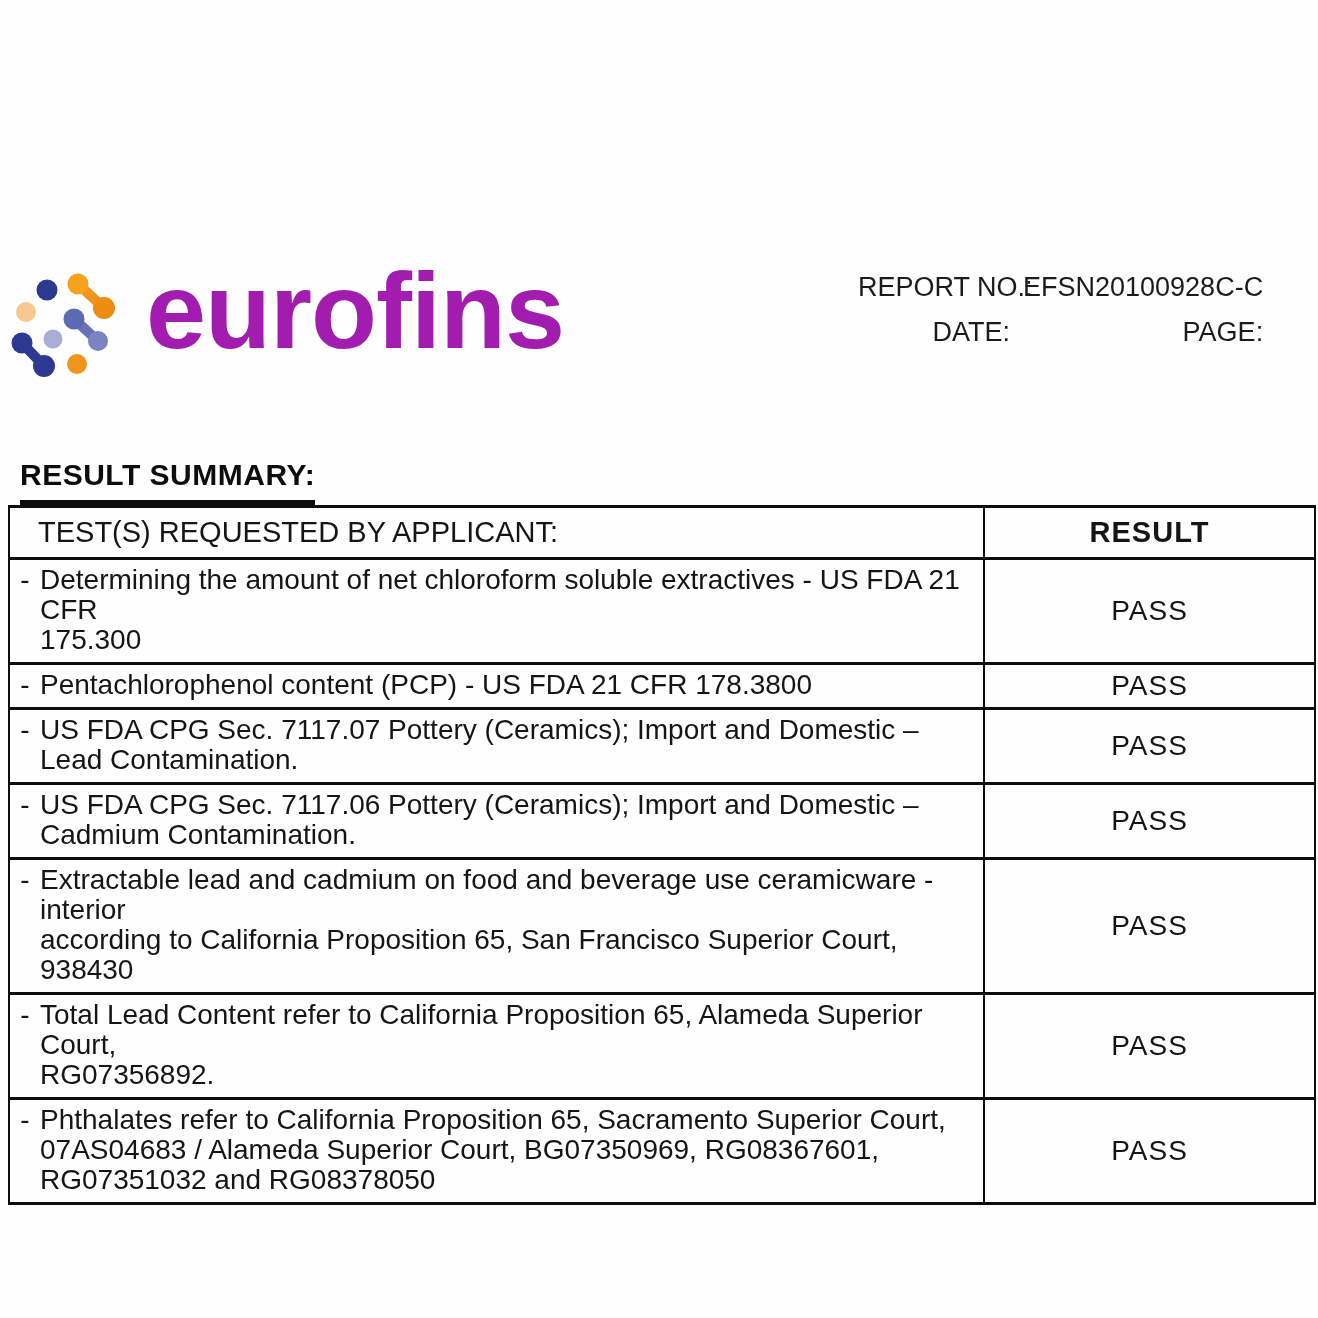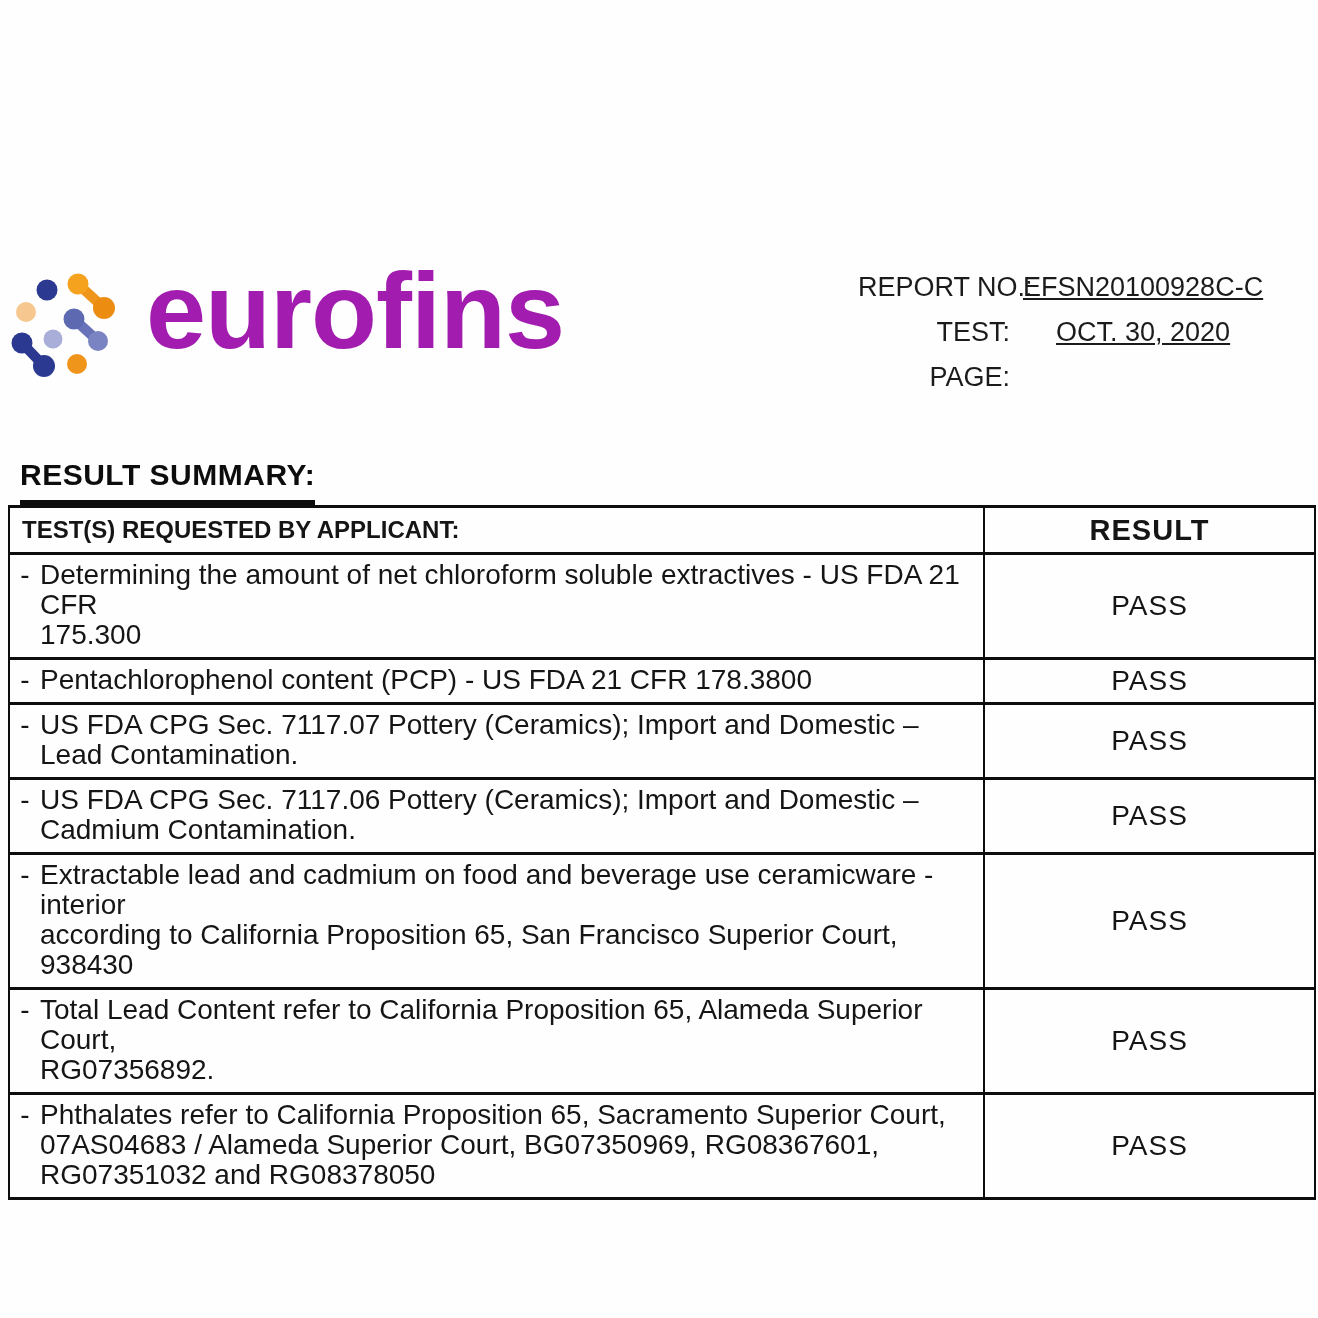--- a/index.html
+++ b/index.html
@@ -42,21 +42,21 @@
     top: 272px;
     display: grid;
     grid-template-columns: 152px auto;
     column-gap: 13px;
     row-gap: 14px;
     font-size: 27px;
     line-height: 31px;
     color: #1b1b1b;
   }
   .report-info .lbl { text-align: right; white-space: nowrap; }
-  .report-info .val { text-align: center; white-space: nowrap; text-decoration: underline; }
+  .report-info .val { text-align: left; white-space: nowrap; }
 
   
   .section-title {
     position: absolute;
     left: 20px;
     top: 458px;
     font-size: 30px;
     font-weight: 700;
     letter-spacing: 0.5px;
     color: #0d0d0d;
@@ -81,23 +81,23 @@
   table.results col.c-test   { width: 975px; }
   table.results col.c-result { width: 331px; }
   table.results th,
   table.results td {
     border: 2px solid #0d0d0d;
     border-top-width: 3px;
     border-bottom-width: 3px;
   }
   table.results th.h-test {
     text-align: left;
-    font-size: 24px;
-    font-weight: 700;
-    padding: 8px 10px 8px 12px;
+    font-size: 29px;
+    font-weight: 400;
+    padding: 8px 10px 8px 28px;
     height: 47px;
   }
   table.results th.h-result {
     text-align: center;
     font-size: 29px;
     font-weight: 700;
     letter-spacing: 1px;
     height: 47px;
     margin-top: 32px;
   }
@@ -152,22 +152,21 @@
       <circle cx="18" cy="46" r="10" fill="#f6c88f"></circle>
       <circle cx="45" cy="73" r="9.5" fill="#a9aed8"></circle>
       <circle cx="69" cy="98" r="10" fill="#f0951c"></circle>
     </svg>
     <span class="wordmark">eurofins</span>
   </div>
 
   <div class="report-info" id="report-info">
       <div class="lbl">REPORT NO.:</div>
       <div class="val">EFSN20100928C-C</div>
-      <div class="lbl">TEST:</div>
-      <div class="val">OCT. 30, 2020</div>
+      <div class="lbl">DATE:</div>
       <div class="lbl">PAGE:</div>
     </div>
 
   <div class="section-title">
     <span>RESULT SUMMARY:</span>
   </div>
 
   <table class="results">
     <colgroup>
         <col class="c-test">

